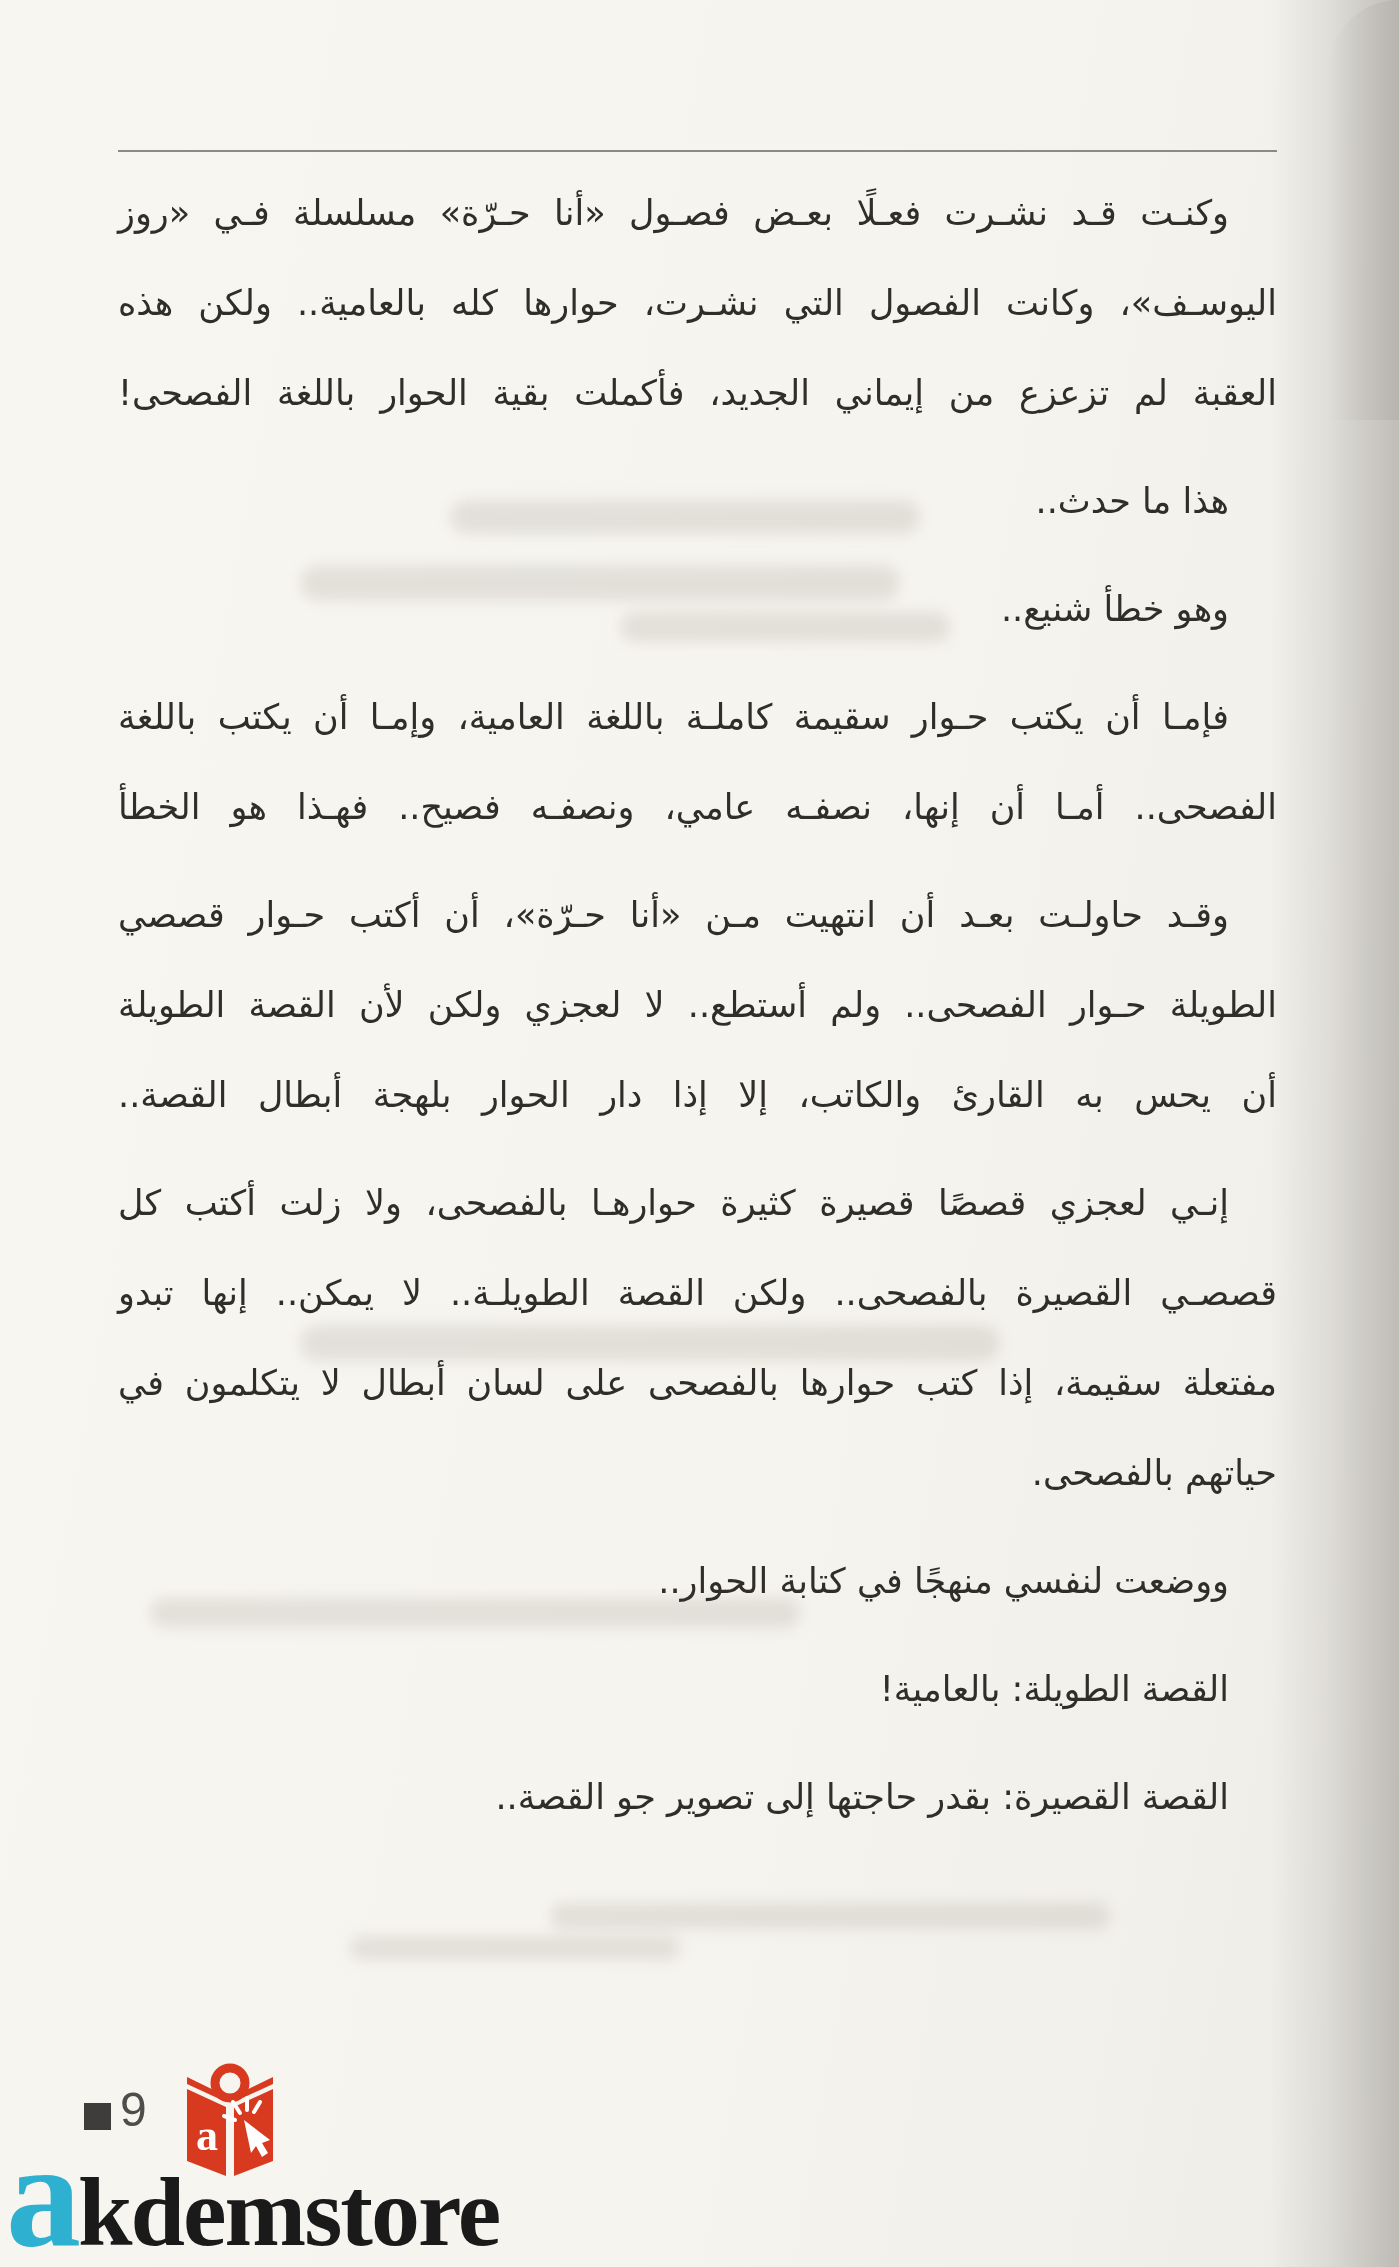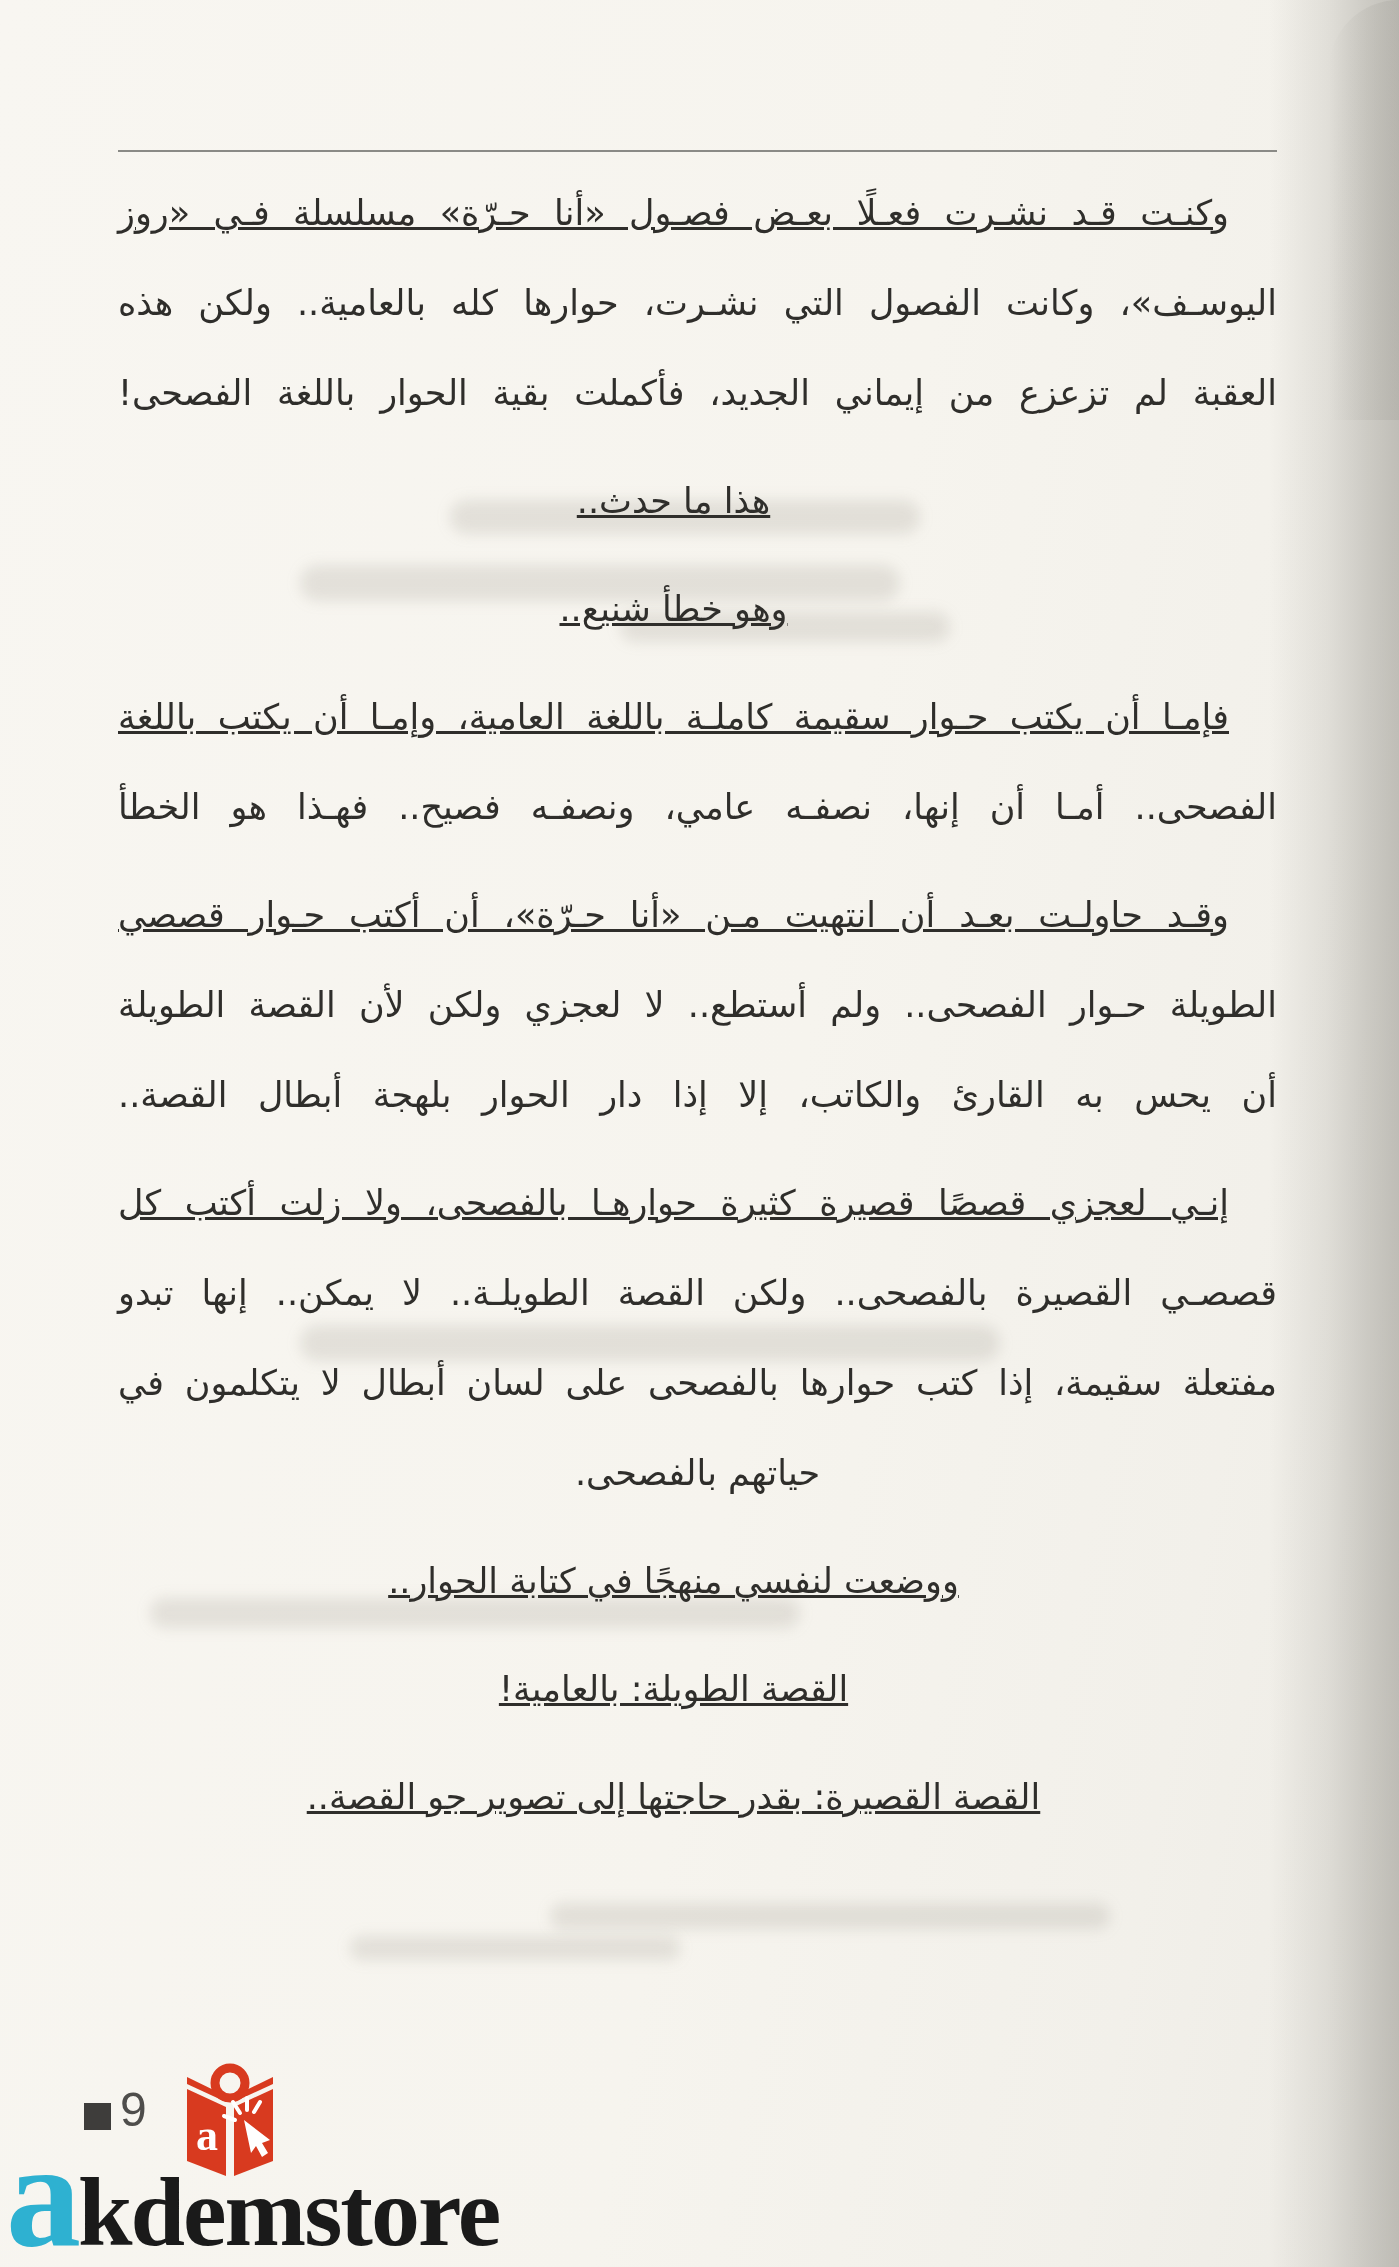--- a/index.html
+++ b/index.html
@@ -27,27 +27,27 @@
     background:#8a8a86;
   }
   .text-block{
     position:absolute;left:118px;top:168px;width:1159px;
     direction:rtl;
     font-size:35px;color:#2f2e2b;
   }
   .para{margin:0 0 18px 0;}
   .line{
     height:90px;line-height:90px;
-    text-align:center;
+    text-align:right;
   }
   .line.full{
     text-align:justify;
     text-align-last:justify;
   }
-  .line.indent{padding-right:48px;text-decoration:underline;}
+  .line.indent{padding-right:48px;}
   
   .bleed{
     position:absolute;border-radius:18px;
     background:rgba(125,118,104,0.16);
     filter:blur(7px);
     transform:scaleX(-1);
   }
   
   .page-marker{
     position:absolute;left:84px;top:2103px;width:27px;height:27px;

